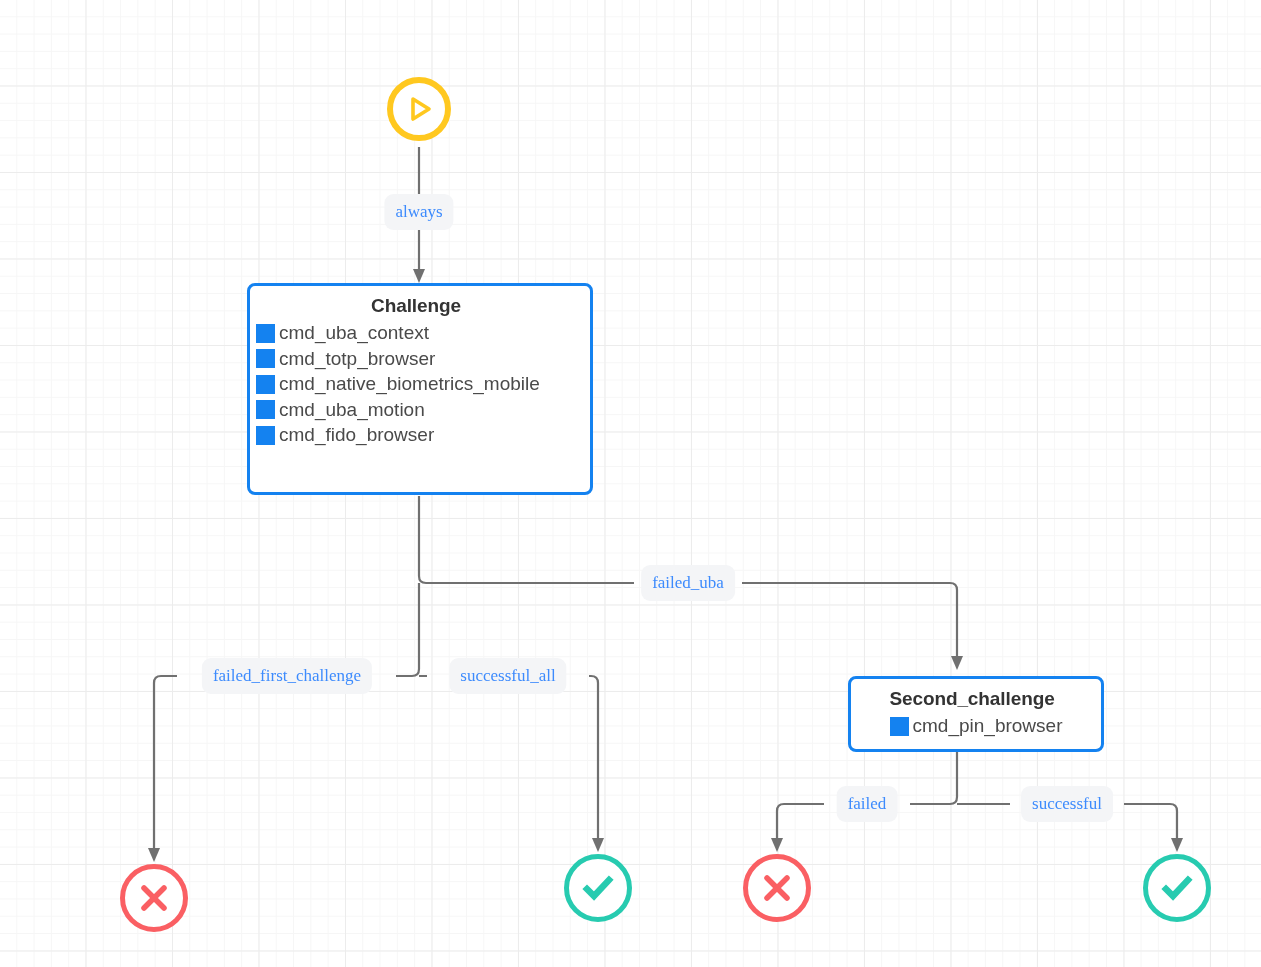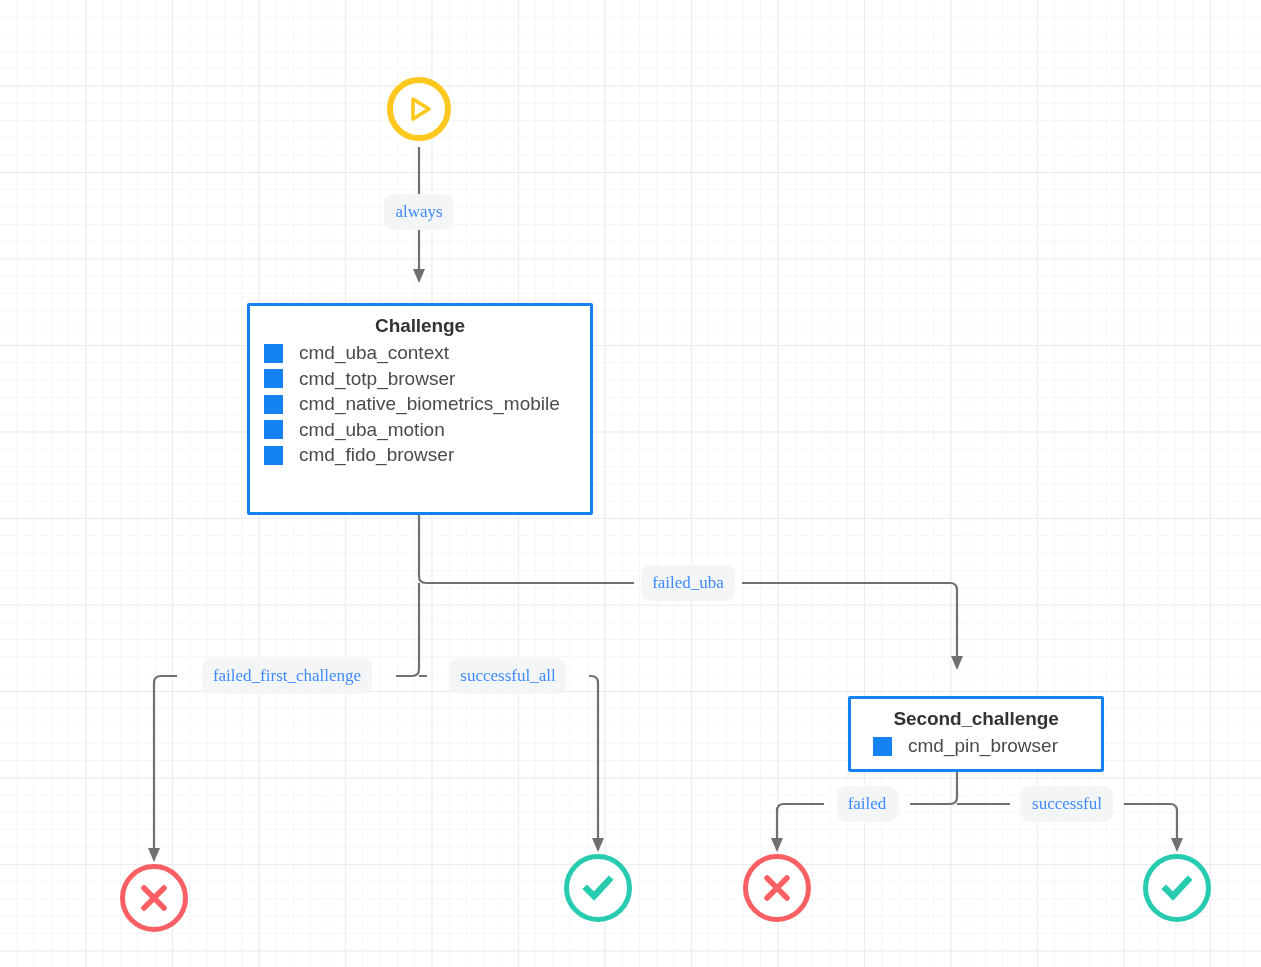--- a/index.html
+++ b/index.html
@@ -59,56 +59,55 @@
     border-radius: 9px;
     white-space: nowrap;
     font-family: Liberation Serif, serif;
   }
 
   
   .node-box {
     position: absolute;
     background: #ffffff;
     border: 3px solid #1482f0;
-    border-radius: 2px;
+    border-radius: 8px;
     box-sizing: border-box;
-    padding: 9px 14px 12px 14px;
-    margin-top: 20px;
+    padding: 9px 14px 12px 6px;
   }
   .node-title {
     text-align: center;
     font-weight: bold;
     font-size: 19px;
     color: #333333;
     letter-spacing: -0.1px;
     margin-bottom: 6px;
     font-family: "Liberation Sans", sans-serif;
   }
   .node-items {
     display: flex;
     flex-direction: column;
     gap: 5px;
   }
   .node-item {
     display: flex;
     align-items: center;
-    gap: 16px;
+    gap: 4px;
     font-size: 19px;
     color: #4a4a4a;
     line-height: 1.08;
     font-family: "Liberation Sans", sans-serif;
   }
   .node-item .swatch {
     width: 19px;
     height: 19px;
     background: #1482f0;
     flex: 0 0 19px;
     display: block;
   }
-  .node-box.compact .node-items { padding-left: 8px; }
+  .node-box.compact .node-items { padding-left: 8px; align-items: center; }
 
   
   .circle-node {
     position: absolute;
     transform: translate(-50%, -50%);
     border-radius: 50%;
     background: #ffffff;
     box-sizing: border-box;
     display: flex;
     align-items: center;

